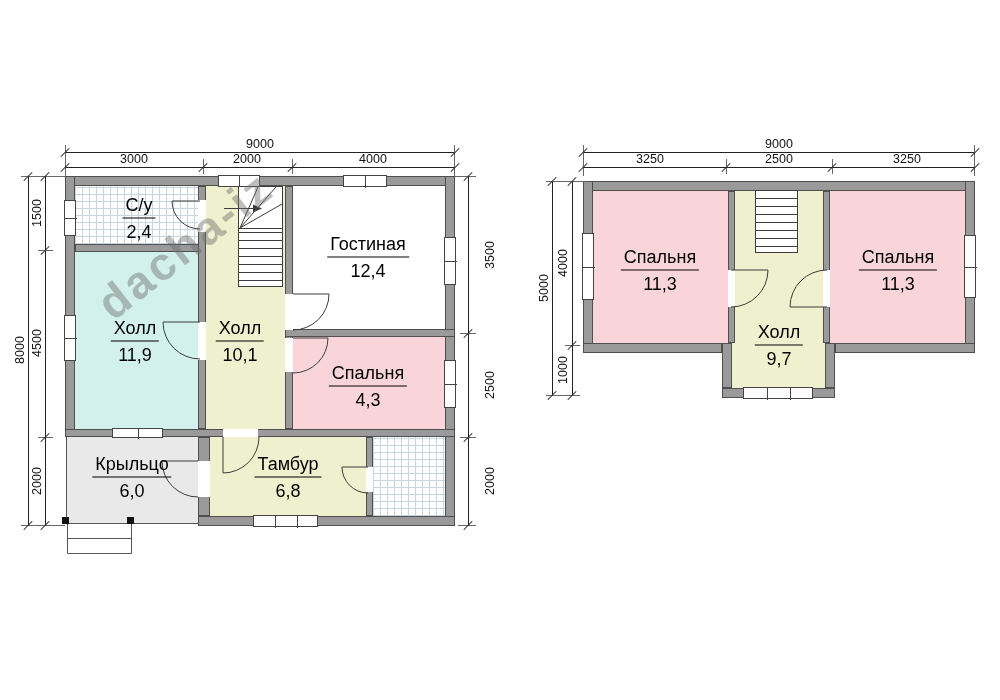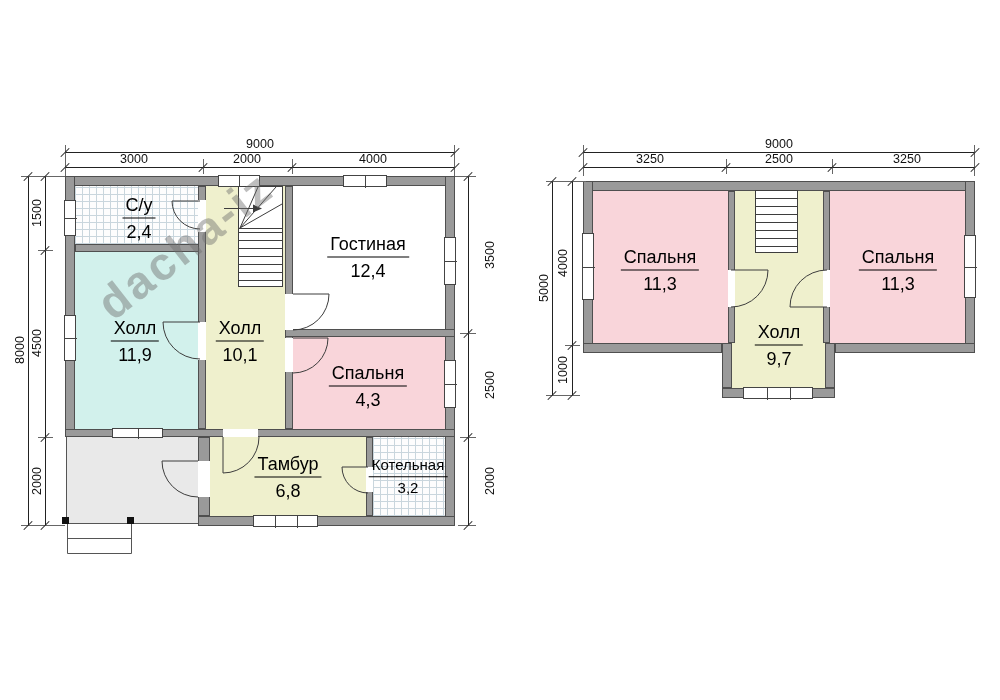--- a/index.html
+++ b/index.html
@@ -175,27 +175,27 @@
     <span class="ar">10,1</span>
   </div>
   <div class="rlabel" style="left:368px;top:257px;">
     <span class="nm">Гостиная</span>
     <span class="ar">12,4</span>
   </div>
   <div class="rlabel" style="left:368px;top:386px;">
     <span class="nm">Спальня</span>
     <span class="ar">4,3</span>
   </div>
+  <div class="rlabel" style="left:132px;top:477px;">
+    <span class="nm">Крыльцо</span>
+    <span class="ar">6,0</span>
+  </div>
   <div class="rlabel" style="left:288px;top:477px;">
     <span class="nm">Тамбур</span>
     <span class="ar">6,8</span>
-  </div>
-  <div class="rlabel small" style="left:408px;top:477px;">
-    <span class="nm">Котельная</span>
-    <span class="ar">3,2</span>
   </div>
 
   <div class="rlabel" style="left:660px;top:270px;">
     <span class="nm">Спальня</span>
     <span class="ar">11,3</span>
   </div>
   <div class="rlabel" style="left:779px;top:345px;">
     <span class="nm">Холл</span>
     <span class="ar">9,7</span>
   </div>

